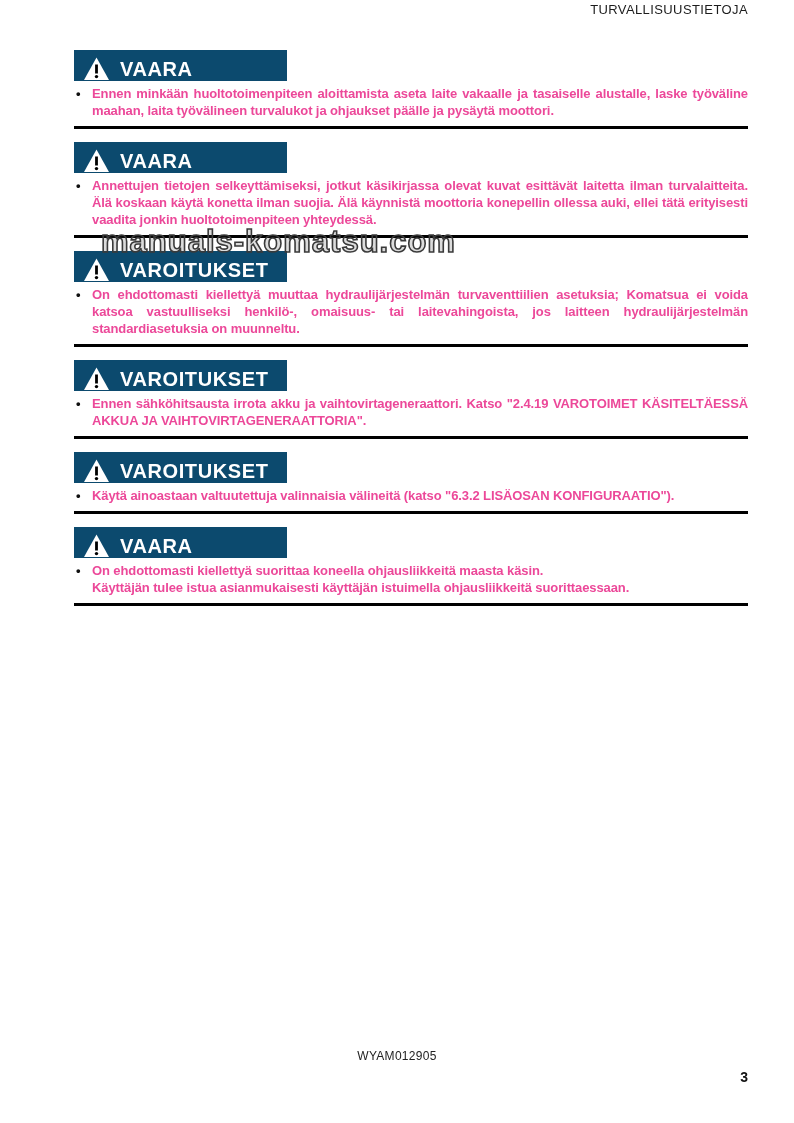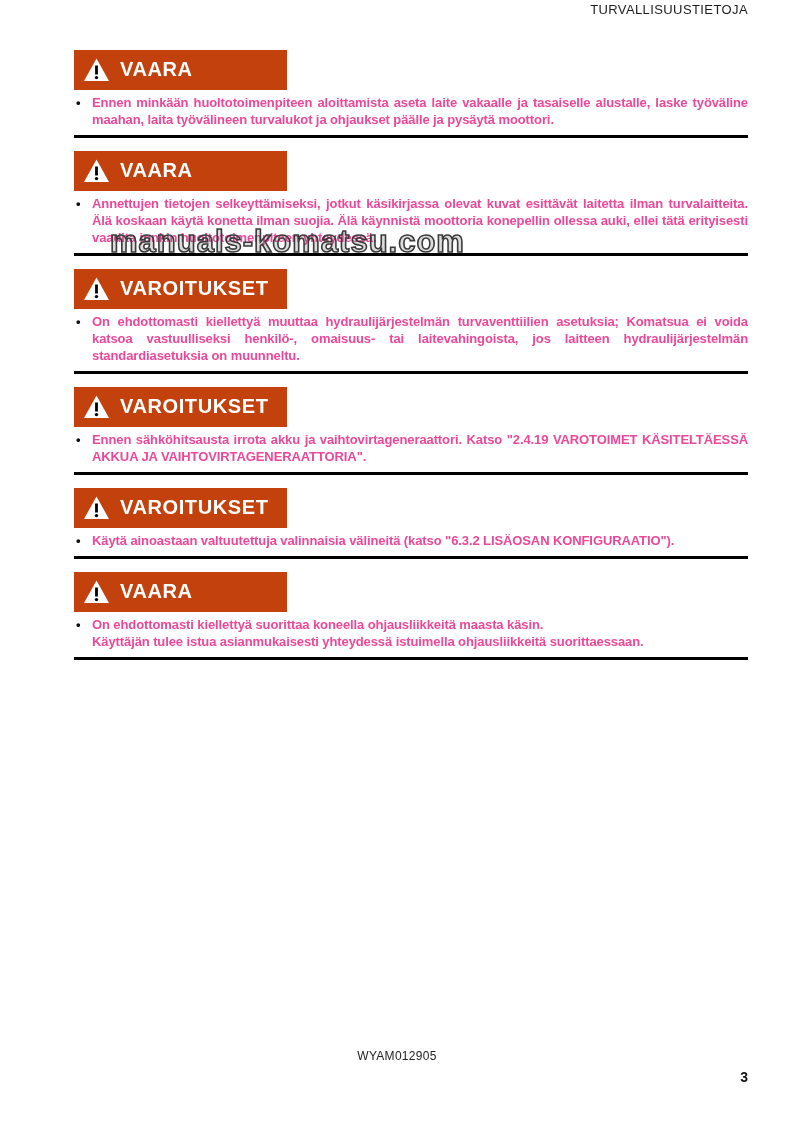--- a/index.html
+++ b/index.html
@@ -21,23 +21,23 @@
     letter-spacing:0.4px;
     color:#1c1c1c;
   }
   .content{
     margin-left:74px;
     width:674px;
     margin-top:32px;
   }
   .warning-block{margin-bottom:13px;}
   .warning-bar{
-    width:213px;height:40px;
-    background:#c2410c;
-    display:flex;align-items:center;
+    width:213px;height:31px;
+    background:#0c4a6e;
+    display:flex;align-items:flex-end;
     box-sizing:border-box;
     padding-left:9px;
     gap:10px;
   }
   .warning-bar .tri{display:block;flex:0 0 auto;}
   .warning-title{
     color:#ffffff;
     font-size:20px;
     font-weight:bold;
     letter-spacing:0.6px;
@@ -66,21 +66,21 @@
     white-space:pre-line;
     color:#ec4899;
   }
   .rule{
     border:none;
     border-top:3px solid #000;
     margin:7px 0 0 0;
   }
   .watermark{
     position:absolute;
-    left:110px;top:224px;
+    left:101px;top:224px;
     font-size:31px;
     font-weight:bold;
     letter-spacing:1px;
     color:rgba(60,60,60,0.18);
     -webkit-text-stroke:1.6px #3a3a3a;
     pointer-events:none;
     white-space:nowrap;
   }
   .footer-doc{
     position:absolute;
@@ -196,21 +196,21 @@
         <svg class="tri" width="27" height="24" viewBox="0 0 27 24">
           <path d="M13.5 0.5 L26 23 L1 23 Z" fill="#ffffff"></path>
           <rect x="12.1" y="7.5" width="2.8" height="9" fill="#000"></rect>
           <circle cx="13.5" cy="19.6" r="1.7" fill="#000"></circle>
         </svg>
         <span class="warning-title">VAARA</span>
       </div>
       <div class="warning-para">
         <span class="bullet">•</span>
         <div class="warning-text">On ehdottomasti kiellettyä suorittaa koneella ohjausliikkeitä maasta käsin.
-Käyttäjän tulee istua asianmukaisesti yhteydessä istuimella ohjausliikkeitä suorittaessaan.</div>
+Käyttäjän tulee istua asianmukaisesti käyttäjän istuimella ohjausliikkeitä suorittaessaan.</div>
       </div>
       <hr class="rule">
     </section>
 
   </div>
 
   <div class="watermark">manuals-komatsu.com</div>
 
   <div class="footer-doc">WYAM012905</div>
   <div class="footer-page">3</div>

